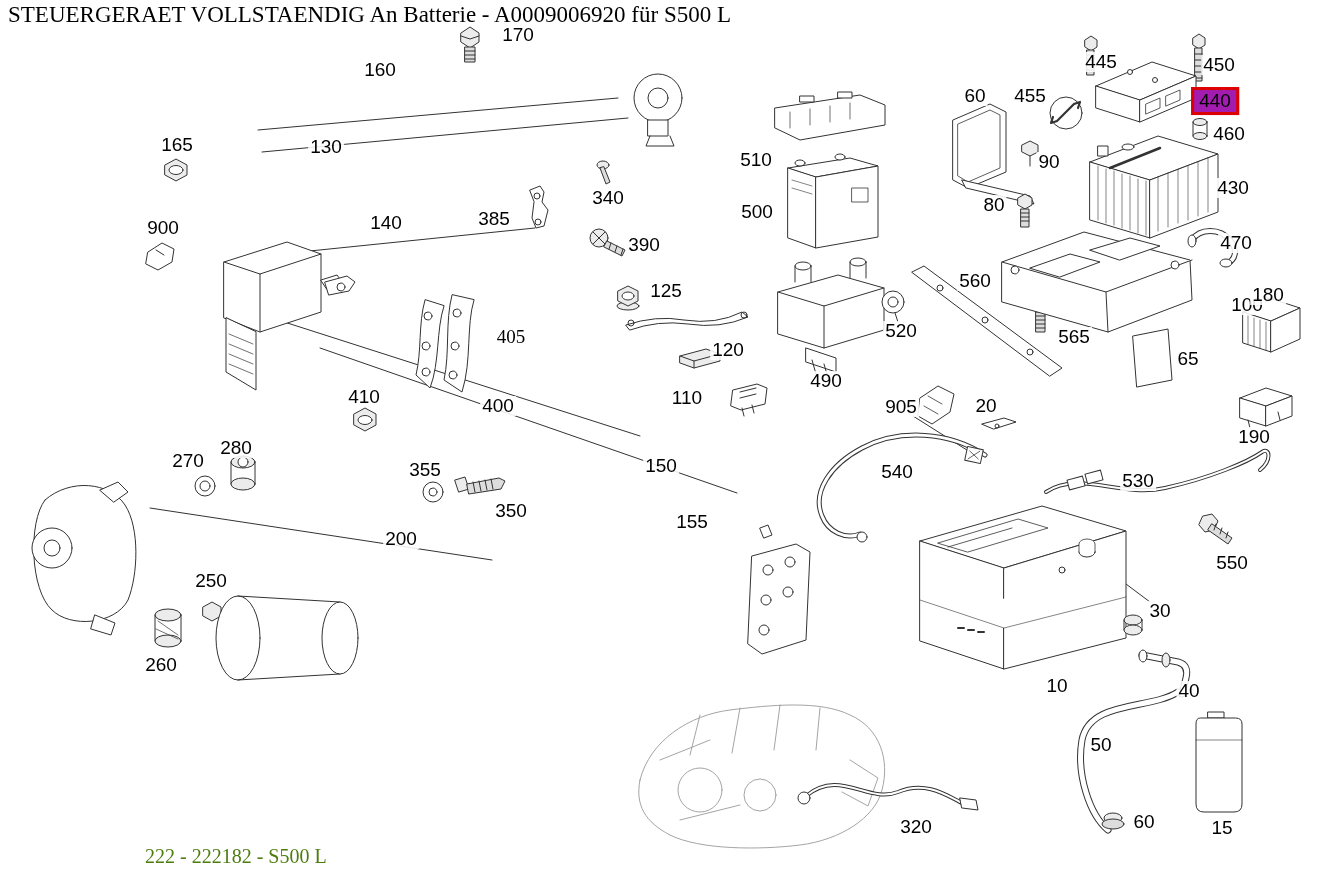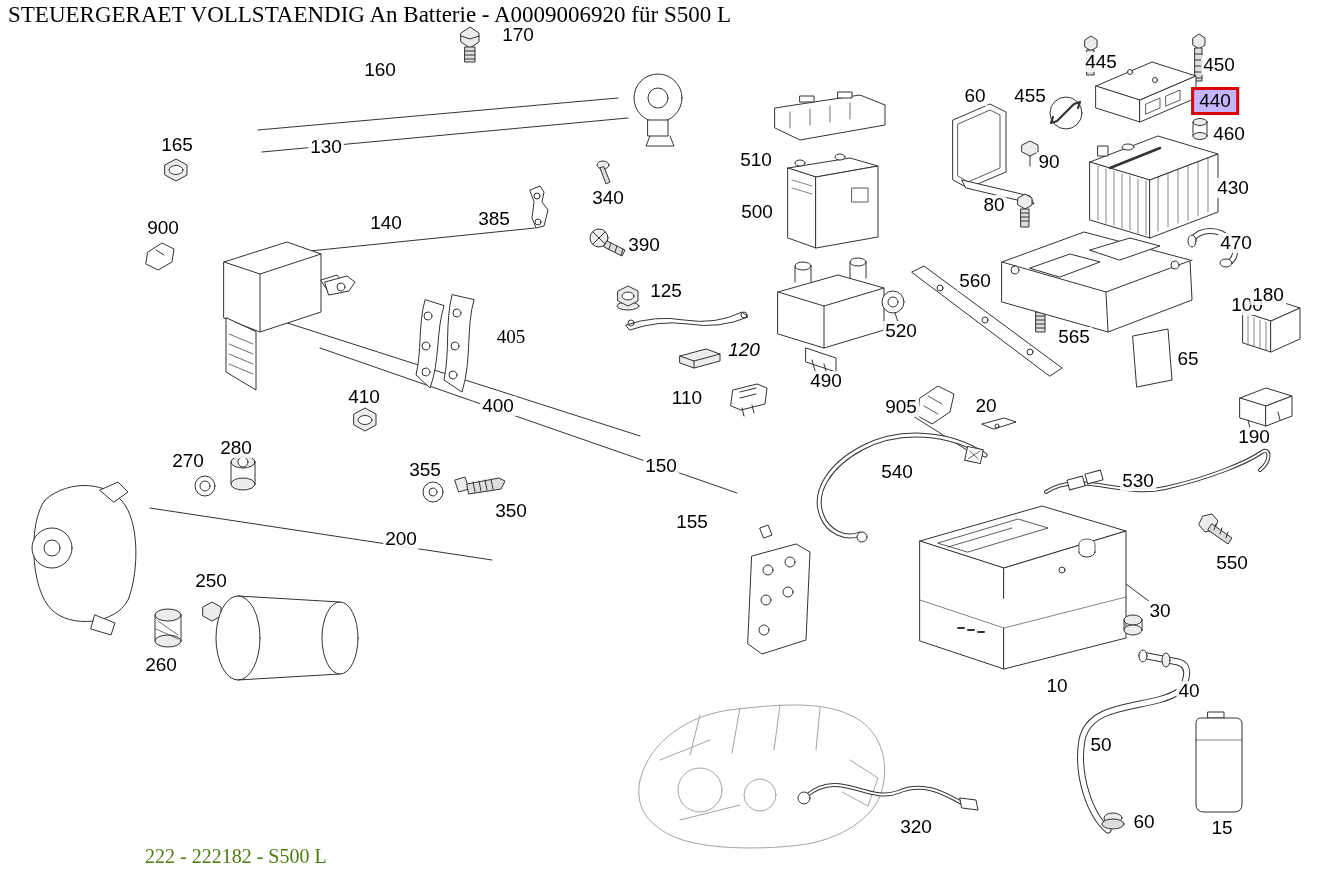--- a/index.html
+++ b/index.html
@@ -18,21 +18,21 @@
   }
   svg.diagram { position:absolute; left:0; top:0; }
   .callout-layer { position:absolute; left:0; top:0; width:100%; height:100%; }
   .callout {
     position:absolute; transform:translate(-50%,-50%);
     font-size:19px; color:#000; line-height:1.05;
     background:rgba(255,255,255,0.88); padding:0 2px; cursor:pointer;
     user-select:none;
   }
   .callout.highlighted {
-    border:3px solid #dd0000; padding:1px 5px; background:#c4b5fd;
+    border:3px solid #dd0000; padding:1px 5px; background:#a21caf;
   }
 </style>
 </head>
 <body>
 
 <div class="stage">
 
   <svg class="diagram" width="1326" height="881" viewBox="0 0 1326 881" xmlns="http://www.w3.org/2000/svg">
     <g stroke="#333" stroke-width="1" fill="none" stroke-linejoin="round" stroke-linecap="round">
 
@@ -438,21 +438,21 @@
       <div class="callout" style="left: 326px; top: 147px;">130</div>
       <div class="callout" style="left: 386px; top: 223px;">140</div>
       <div class="callout" style="left: 163px; top: 228px;">900</div>
       <div class="callout" style="left: 494px; top: 219px;">385</div>
       <div class="callout" style="left: 608px; top: 198px;">340</div>
       <div class="callout" style="left: 644px; top: 245px;">390</div>
       <div class="callout" style="left: 756px; top: 116px; margin-top: 44px;">510</div>
       <div class="callout" style="left: 757px; top: 212px;">500</div>
       <div class="callout" style="left: 666px; top: 291px;">125</div>
       <div class="callout" style="left: 511px; top: 337px; font-family: Liberation Serif, serif;">405</div>
-      <div class="callout" style="left: 744px; top: 350px; font-style: italic;">120</div>
+      <div class="callout" style="left: 728px; top: 350px;">120</div>
       <div class="callout" style="left: 687px; top: 398px;">110</div>
       <div class="callout" style="left: 498px; top: 406px;">400</div>
       <div class="callout" style="left: 364px; top: 397px;">410</div>
       <div class="callout" style="left: 236px; top: 448px;">280</div>
       <div class="callout" style="left: 188px; top: 461px;">270</div>
       <div class="callout" style="left: 425px; top: 470px;">355</div>
       <div class="callout" style="left: 511px; top: 511px;">350</div>
       <div class="callout" style="left: 401px; top: 539px;">200</div>
       <div class="callout" style="left: 211px; top: 581px;">250</div>
       <div class="callout" style="left: 161px; top: 665px;">260</div>

